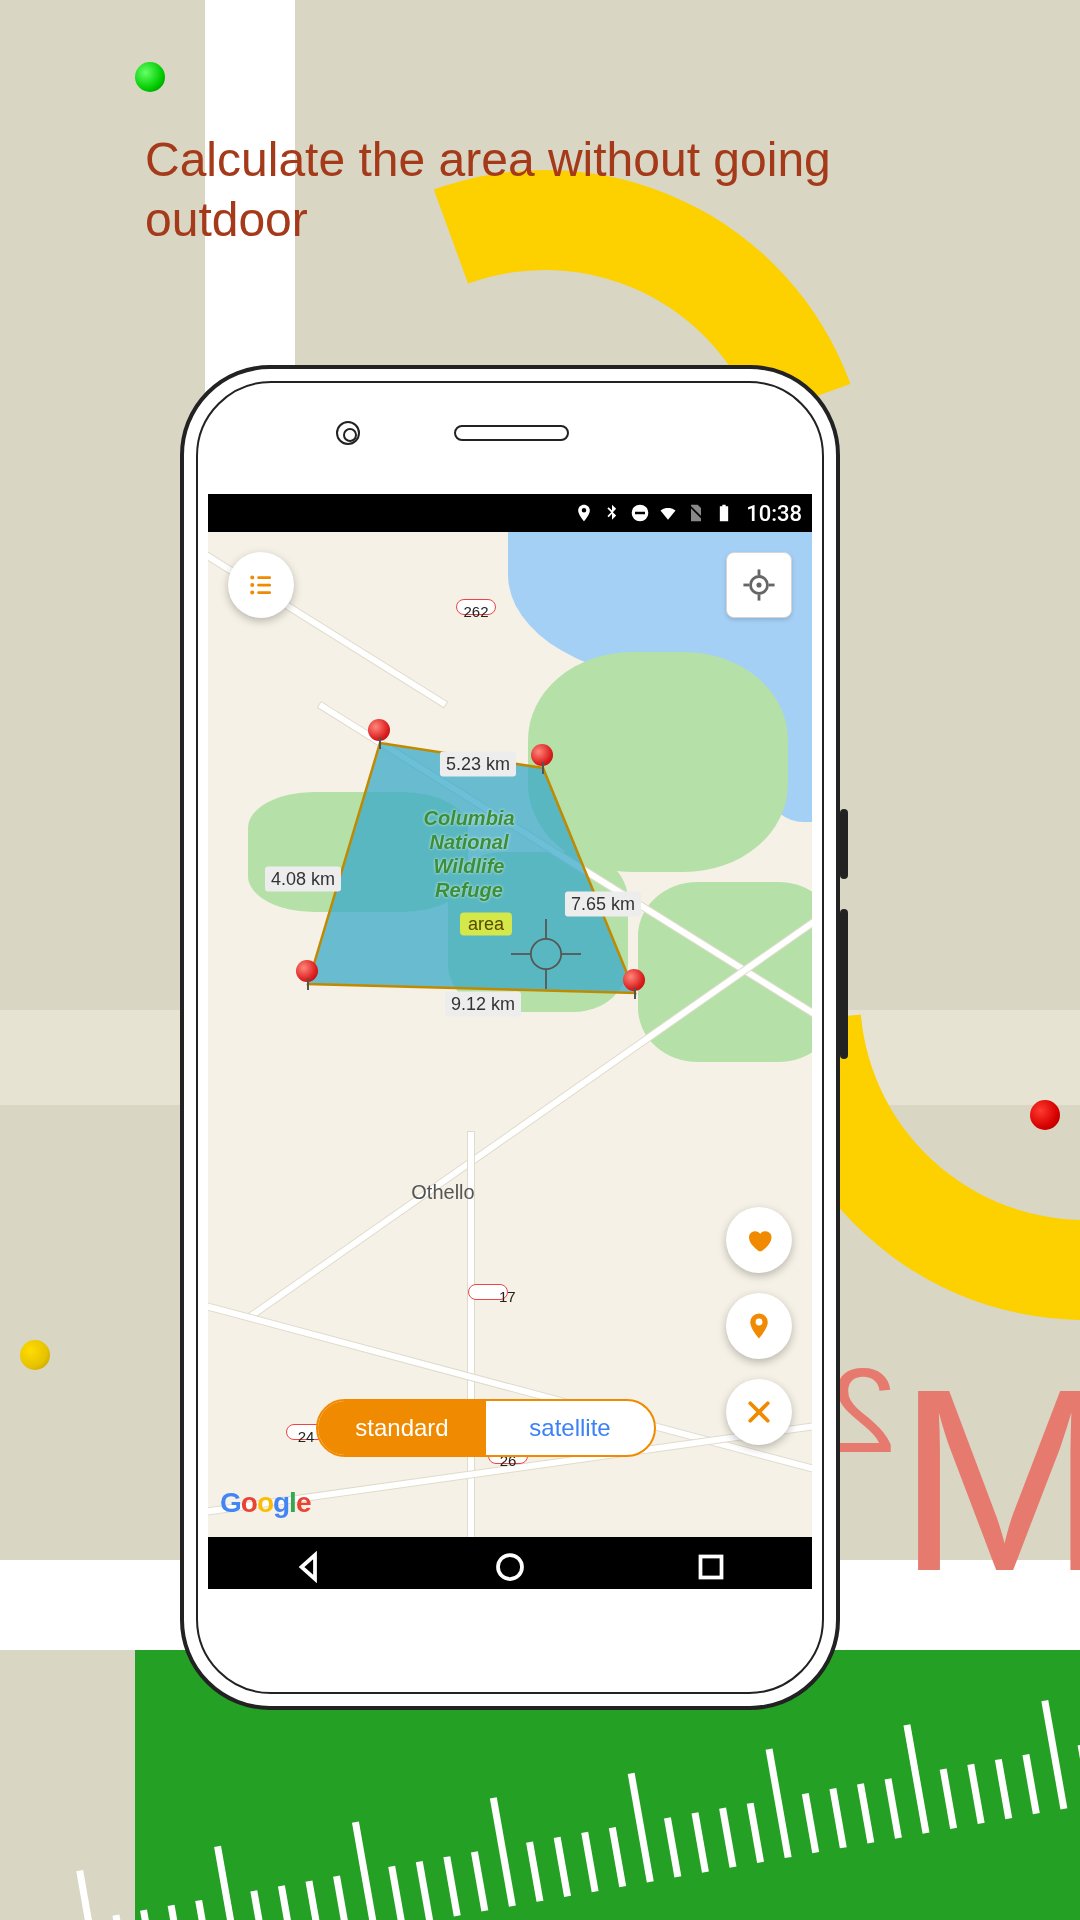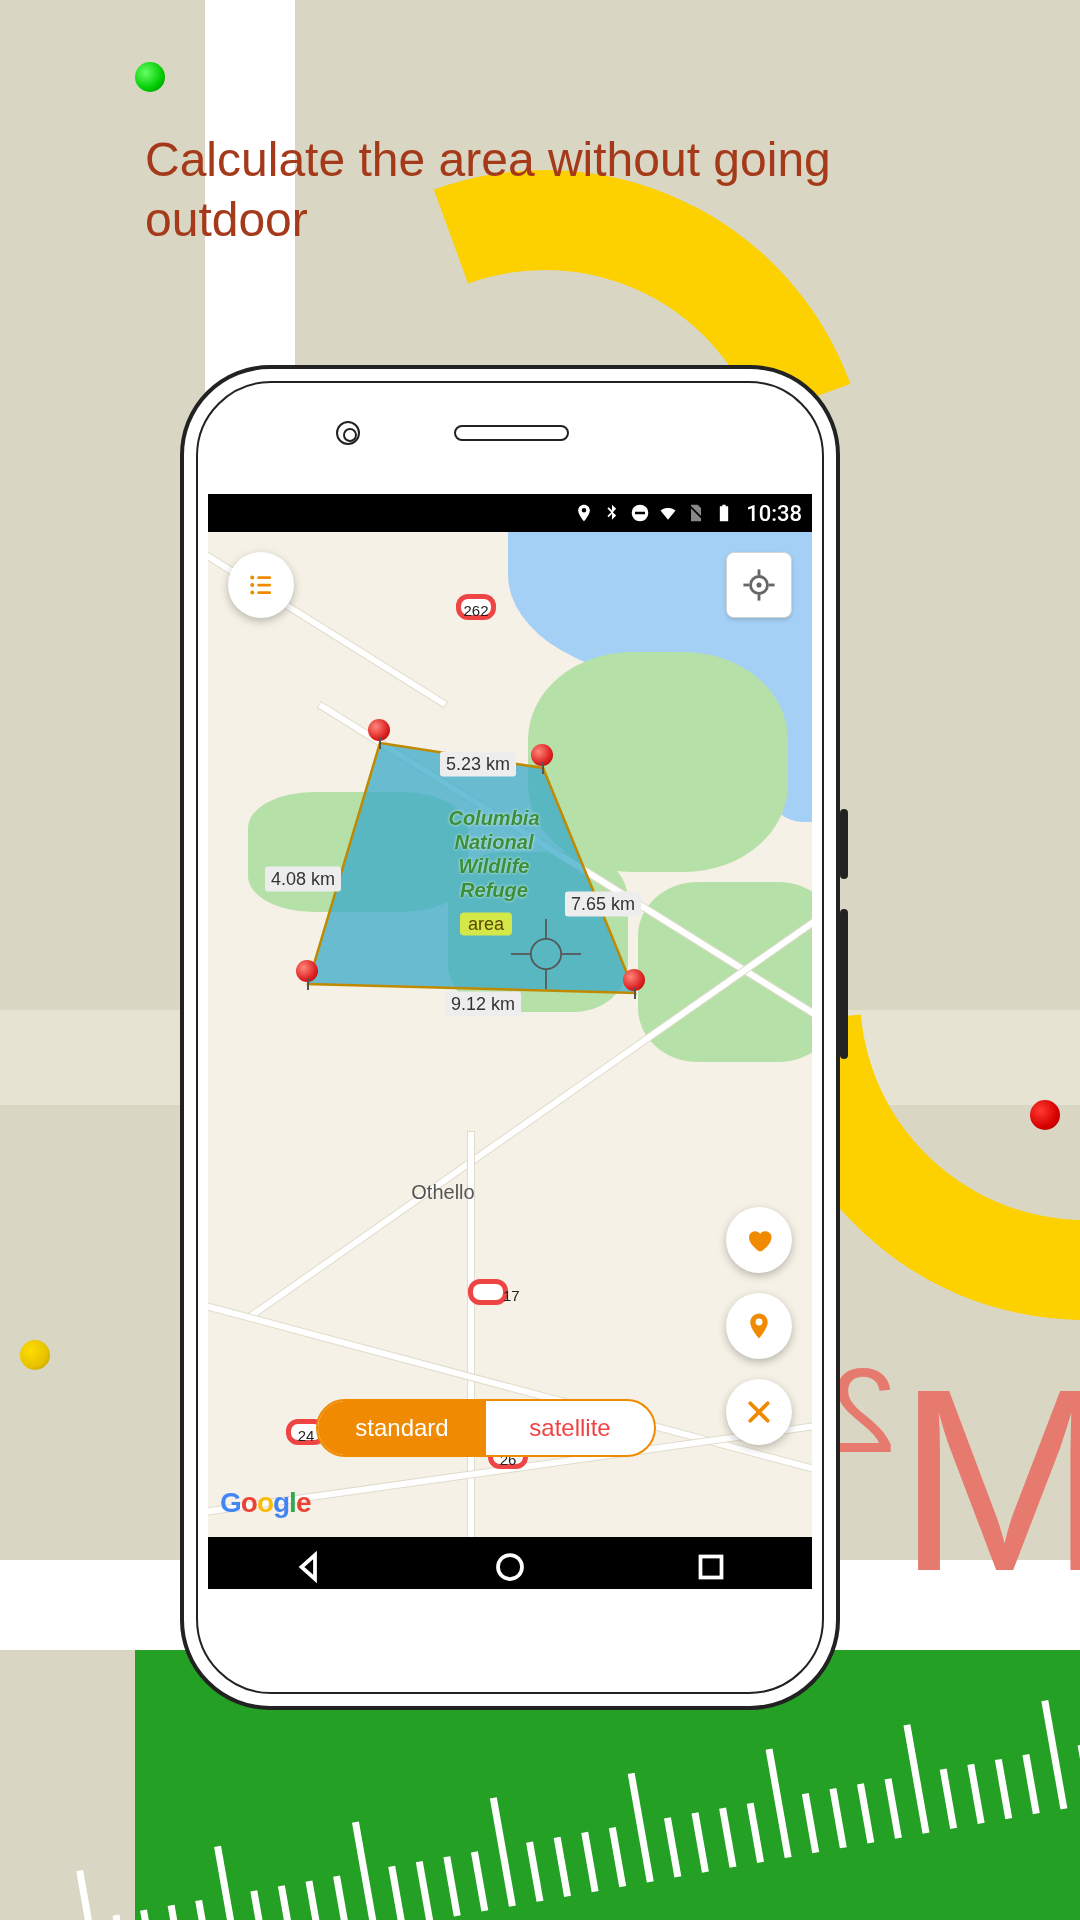--- a/index.html
+++ b/index.html
@@ -239,22 +239,22 @@
     transform: translate(-50%, -50%);
     pointer-events: none;
   }
   .crosshair svg { width: 100%; height: 100%; stroke: #555; stroke-width: 1.5; fill: none; }
 
   
   .shield {
     position: absolute;
     transform: translate(-50%, -50%);
     font-size: 15px; color: #222; text-align: center;
-    line-height: 24px; width: 40px; height: 26px;
-    border: 5px solid #ef4444; border-radius: 12px;
+    line-height: 24px; width: 40px; height: 16px;
+    border: 1px solid #ef4444; border-radius: 12px;
     background: #fff;
   }
   .city-label {
     position: absolute; font-size: 20px; color: #555;
     transform: translate(-50%, -50%);
   }
 
   
   .fab-stack {
     position: absolute; right: 20px; bottom: 92px;
@@ -267,21 +267,21 @@
   .seg-toggle {
     position: absolute; left: 108px; bottom: 80px;
     width: 340px; height: 58px;
     border: 2px solid #f08a00; border-radius: 30px;
     display: flex; overflow: hidden; background: #fff;
     font-size: 24px;
     cursor: pointer;
   }
   .seg-toggle .seg {
     flex: 1; display:flex; align-items:center; justify-content:center;
-    color: #ef4444;
+    color: #3b82f6;
   }
   .seg-toggle .seg.active {
     background: #f08a00; color: #fff;
   }
 
   .google-logo {
     position: absolute; left: 12px; bottom: 18px;
     font-size: 28px; font-weight: 700;
     letter-spacing: -1px;
   }
@@ -442,21 +442,21 @@
         <div class="pin" style="left:20px; top:260px;">
             <div class="ball"></div>
             <div class="stick"></div>
           </div>
         
         <div class="edge-label" style="left:190px; top:40px;">5.23 km</div>
         <div class="edge-label" style="left:315px; top:180px;">7.65 km</div>
         <div class="edge-label" style="left:195px; top:280px;">9.12 km</div>
         <div class="edge-label" style="left:15px; top:155px;">4.08 km</div>
         
-        <div class="area-text" style="left:206px; top:130px; white-space:pre;">Columbia
+        <div class="area-text" style="left:181px; top:130px; white-space:pre;">Columbia
 National
 Wildlife
 Refuge</div>
         <div class="error-label" style="left:198px; top:200px;">area</div>
         <div class="crosshair" style="left:258px; top:230px;">
           <svg viewBox="0 0 60 60">
               <circle cx="30" cy="30" r="13"></circle>
               <line x1="30" y1="0" x2="30" y2="17"></line>
               <line x1="30" y1="43" x2="30" y2="60"></line>
               <line x1="0" y1="30" x2="17" y2="30"></line>

